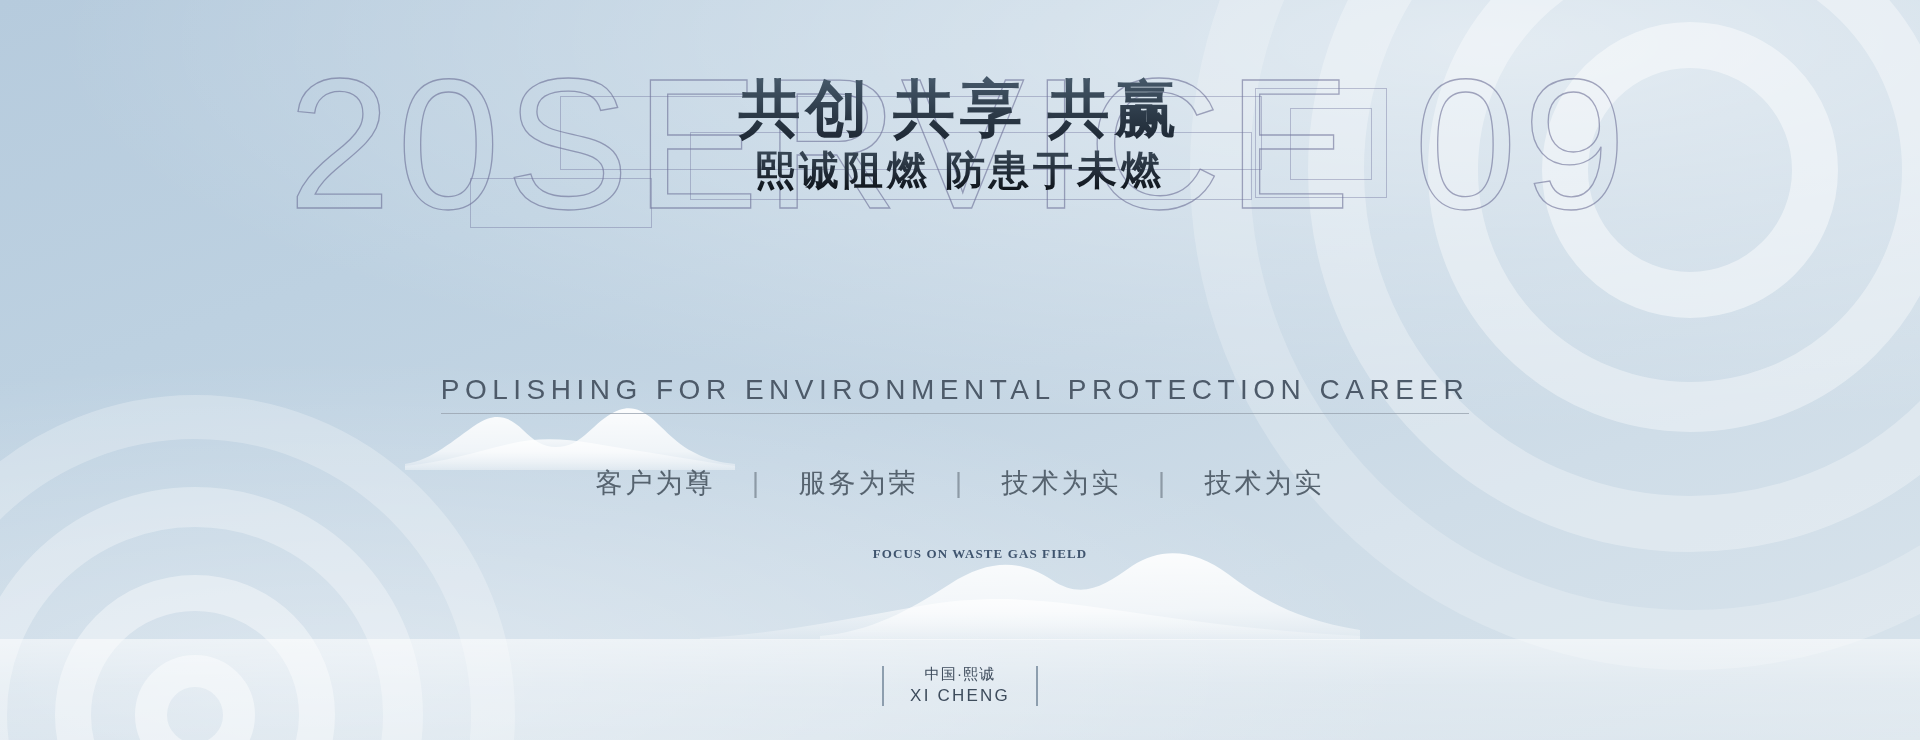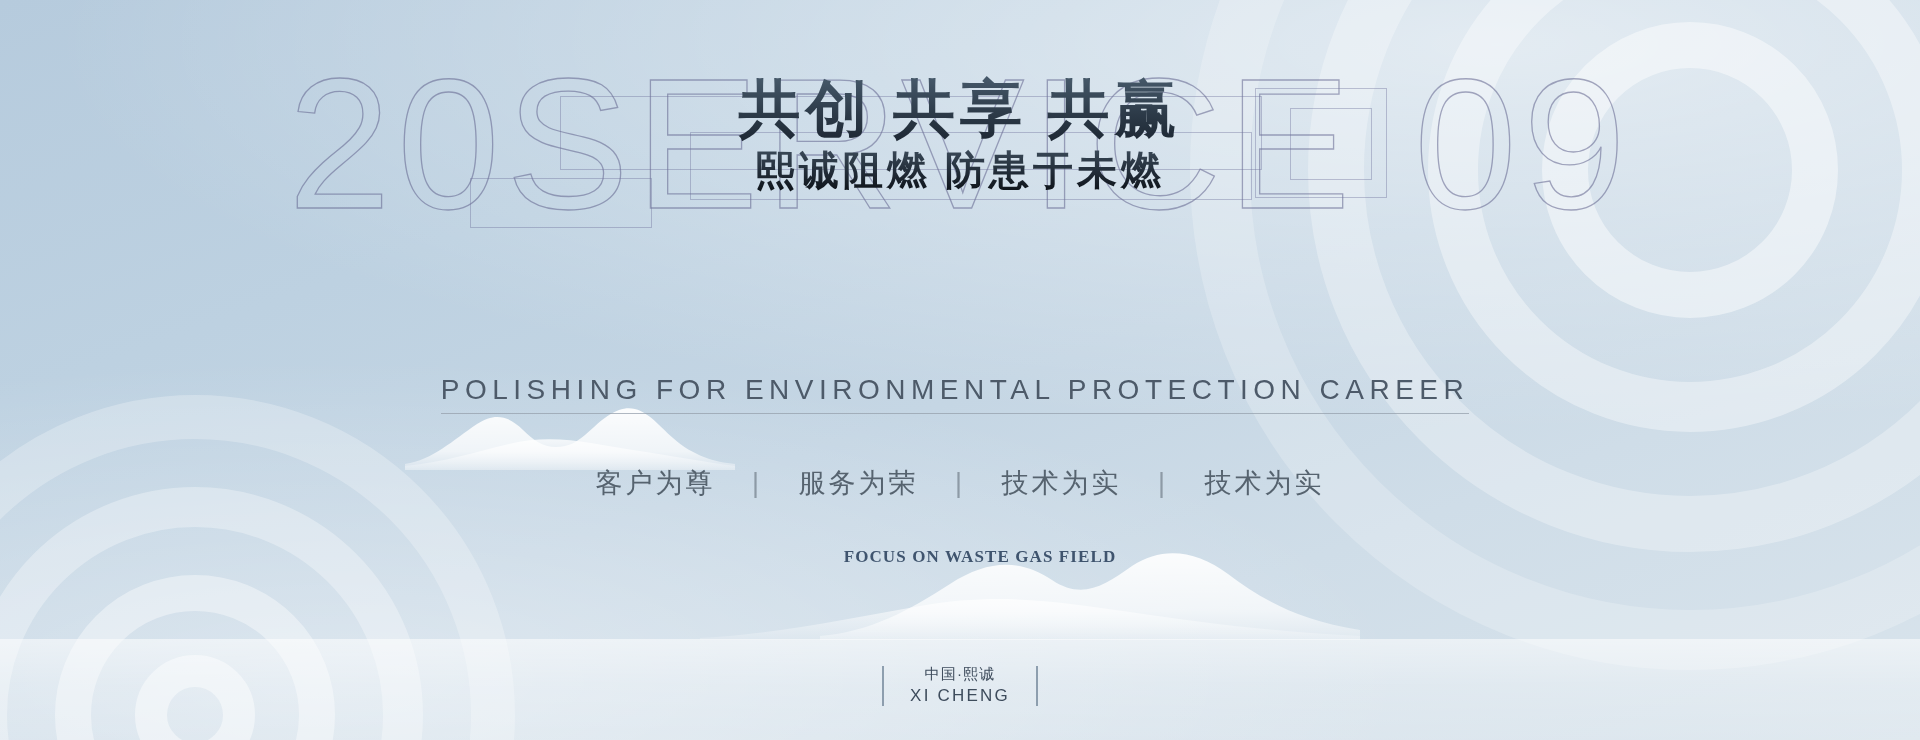--- a/index.html
+++ b/index.html
@@ -94,21 +94,21 @@
     position:absolute;left:0;right:0;top:465px;text-align:center;
     font-size:27px;letter-spacing:3px;color:#56636f;
   }
   .values span.val{display:inline-block;}
   .values span.sep{display:inline-block;color:#8d9aa6;margin:0 26px;font-weight:300;}
 
   
   .subserif{
     position:absolute;left:0;right:0;top:545px;text-align:center;
     font-family:"Liberation Serif","DejaVu Serif",serif;
-    color:#3f546e;font-size:17px;letter-spacing:1.1px;line-height:1.45;
+    color:#3f546e;font-size:13px;letter-spacing:1.1px;line-height:1.45;
     font-weight:600;
     margin-left:40px;
   }
 
   
   .mtn{position:absolute;pointer-events:none;}
   .mtn-left{left:405px;top:400px;}
   .mtn-right{left:700px;top:540px;}
 
   

